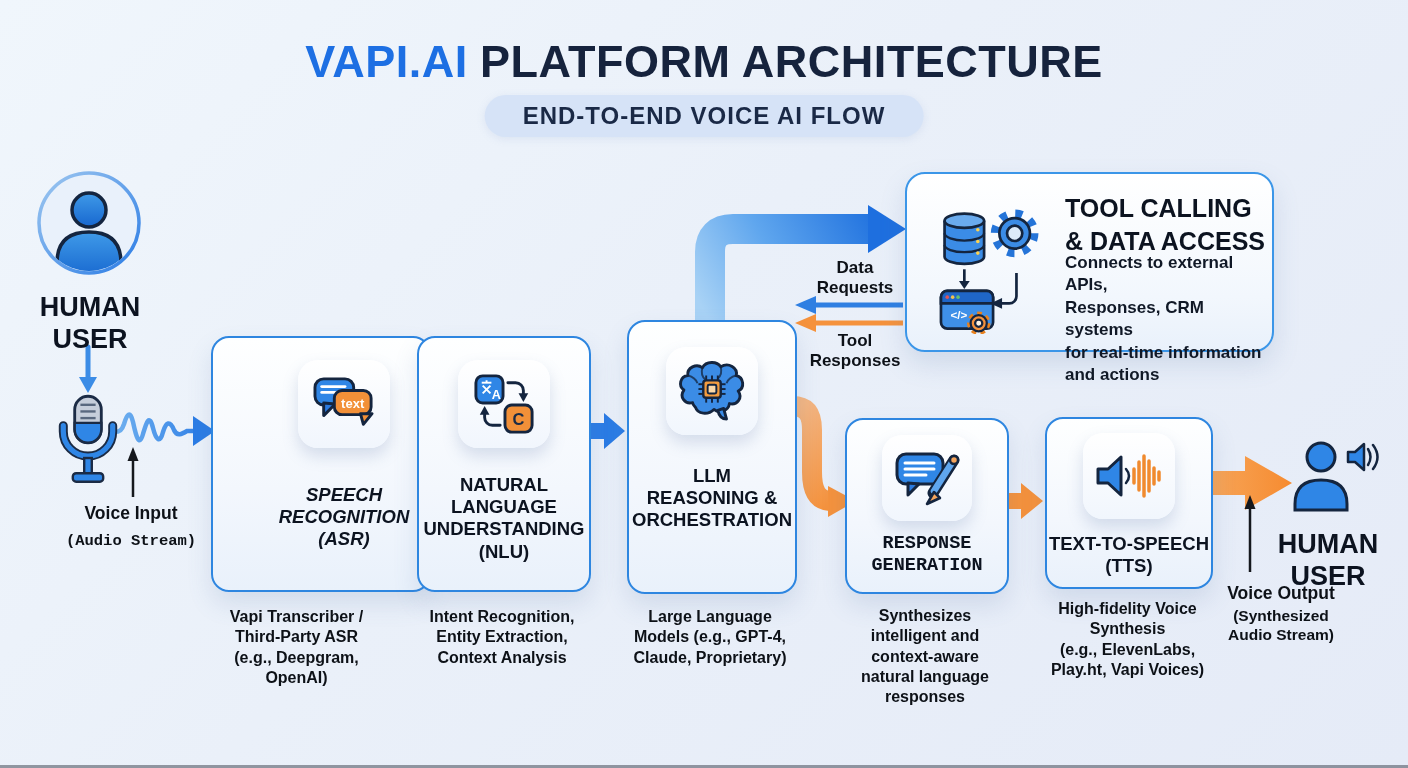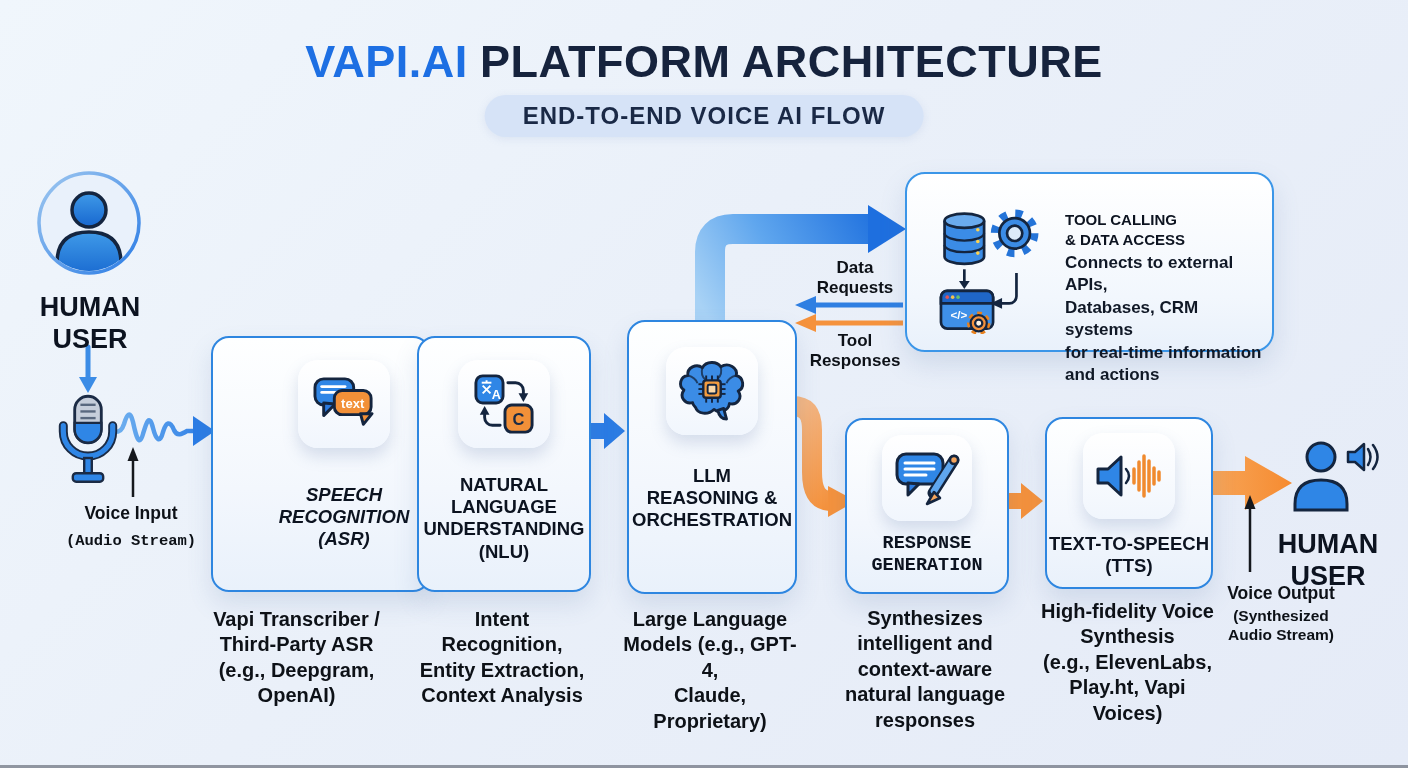--- a/index.html
+++ b/index.html
@@ -19,28 +19,28 @@
     letter-spacing:1px;box-shadow:0 2px 8px rgba(120,150,200,.15);}
 
   
   .node{border:2px solid #2e86e0;border-radius:18px;
     background:linear-gradient(180deg,#feffff 0%,#f3f7fd 60%,#e9f1fb 100%);
     box-shadow:0 12px 24px rgba(90,120,170,.16);
     display:flex;flex-direction:column;align-items:center;}
   .tile{background:linear-gradient(180deg,#ffffff,#f1f6fd);border-radius:20px;
     box-shadow:0 8px 16px rgba(90,120,170,.22);display:flex;align-items:center;justify-content:center;}
   .node-title{font-size:18.5px;font-weight:800;color:#0c1320;line-height:1.2;text-align:center;}
-  .caption{font-size:20px;font-weight:600;color:#0d1117;line-height:1.27;text-align:center;}
+  .caption{font-size:16px;font-weight:600;color:#0d1117;line-height:1.27;text-align:center;}
 
   
   .tool-box{left:905px;top:172px;width:365px;height:176px;border:2px solid #3b96e8;border-radius:20px;
     background:linear-gradient(180deg,#ffffff 0%,#f2f7fd 70%,#e9f1fb 100%);
     box-shadow:0 12px 26px rgba(90,120,170,.18);}
-  .tool-title{position:absolute;left:158px;top:18px;width:200px;font-size:15px;font-weight:800;
-    color:#0c1320;line-height:1.3;margin-top:18px;}
+  .tool-title{position:absolute;left:158px;top:18px;width:200px;font-size:25px;font-weight:800;
+    color:#0c1320;line-height:1.3;}
   .tool-desc{position:absolute;left:158px;top:78px;width:205px;font-size:17px;font-weight:600;
     color:#101826;line-height:1.32;}
 
   .side-label{font-size:27px;font-weight:700;color:#0c1320;line-height:1.2;}
   .io-label{font-size:17.5px;font-weight:700;color:#0d1117;}
   .io-sub{font-size:15.5px;font-weight:600;color:#0d1117;line-height:1.25;}
   .edge-label{font-size:17px;font-weight:700;color:#0d1117;line-height:1.15;}
   .bottom-edge{left:0;bottom:0;width:100%;height:3px;background:#454b58;opacity:.55;}
 </style>
 </head>
@@ -268,21 +268,21 @@
       <text x="26" y="141" text-anchor="middle" font-size="13" font-weight="bold" fill="#ffffff" font-family="Liberation Sans, sans-serif">&lt;/&gt;</text>
       <path d="M90 90 v26 a8 8 0 0 1 -8 8 h-10" fill="none" stroke="#14253f" stroke-width="3"></path>
       <polygon points="74,118 74,130 61,124" fill="#14253f"></polygon>
       <circle cx="48" cy="146" r="9.5" fill="none" stroke="#e8821f" stroke-width="7" stroke-dasharray="4.5 4.1"></circle>
       <circle cx="48" cy="146" r="9" fill="#f5923c" stroke="#14253f" stroke-width="2.5"></circle>
       <circle cx="48" cy="146" r="4" fill="#fdf3e3" stroke="#14253f" stroke-width="2.5"></circle>
     </svg>
     <div class="tool-title pre">TOOL CALLING
 &amp; DATA ACCESS</div>
     <div class="tool-desc pre">Connects to external APIs,
-Databases, CRM systems
+Responses, CRM systems
 for real-time information
 and actions</div>
   </div>
 
   <div class="abs edge-label center pre" style="left:800px;top:258px;width:110px;">Data
 Requests</div>
   <div class="abs edge-label center pre" style="left:792px;top:331px;width:126px;">Tool
 Responses</div>
 
   <div class="abs node" style="left:845px;top:418px;width:160px;height:172px;font-family:Liberation Mono, monospace;">

